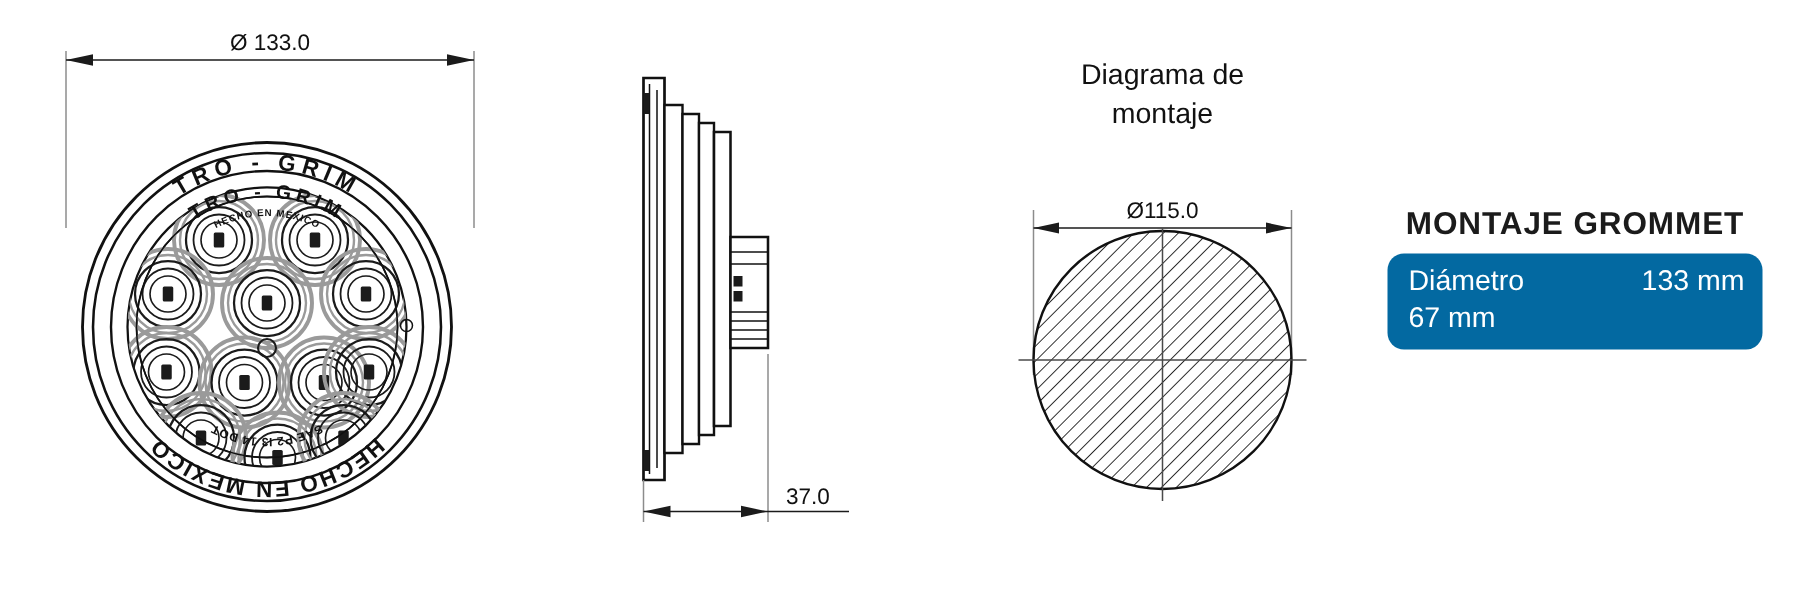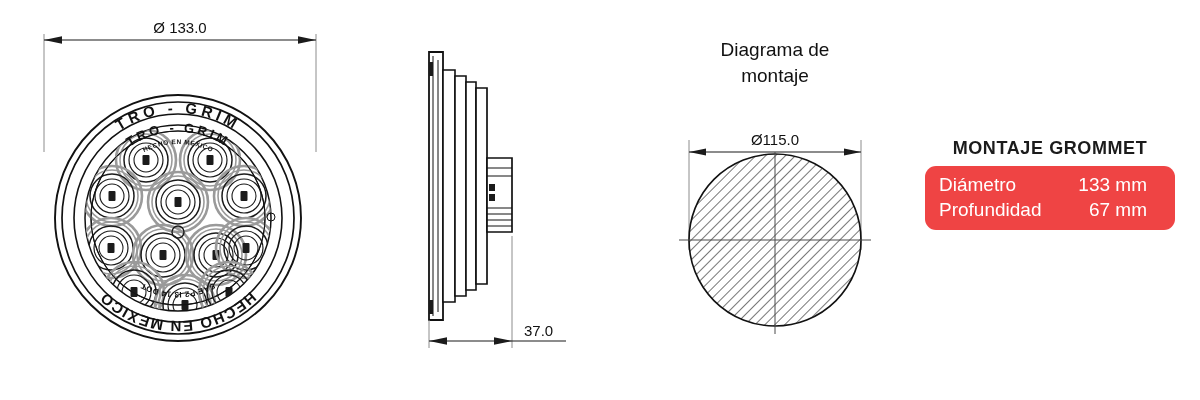--- a/index.html
+++ b/index.html
@@ -57,32 +57,32 @@
   }
 
   
   #info-panel {
     position: absolute;
     left: 925px;
     top: 138px;
     width: 250px;
   }
   #info-heading {
-    font-size: 18px;
+    font-size: 21px;
     font-weight: bold;
     letter-spacing: 0.6px;
     color: #1b1b1b;
     text-align: center;
     margin: 0 0 7px 0;
     white-space: nowrap;
   }
   #info-card {
-    background: #ef4444;
+    background: #0369a1;
     border-radius: 11px;
-    padding: 6px 28px 8px 14px;
+    padding: 6px 12px 8px 14px;
   }
   .info-row {
     display: flex;
     justify-content: space-between;
     align-items: baseline;
     color: #ffffff;
     font-size: 19px;
     line-height: 1.32;
     white-space: nowrap;
   }
@@ -312,19 +312,18 @@
   </svg>
 
   <div id="info-panel">
     <div id="info-heading">MONTAJE GROMMET</div>
     <div id="info-card">
       <div class="info-row">
         <span class="info-label">Diámetro</span>
         <span class="info-value">133 mm</span>
       </div>
       <div class="info-row">
-        <span class="info-label">Profundidad</span>
         <span class="info-value">67 mm</span>
       </div>
     </div>
   </div>
 
 </div>
 
 </body></html>

